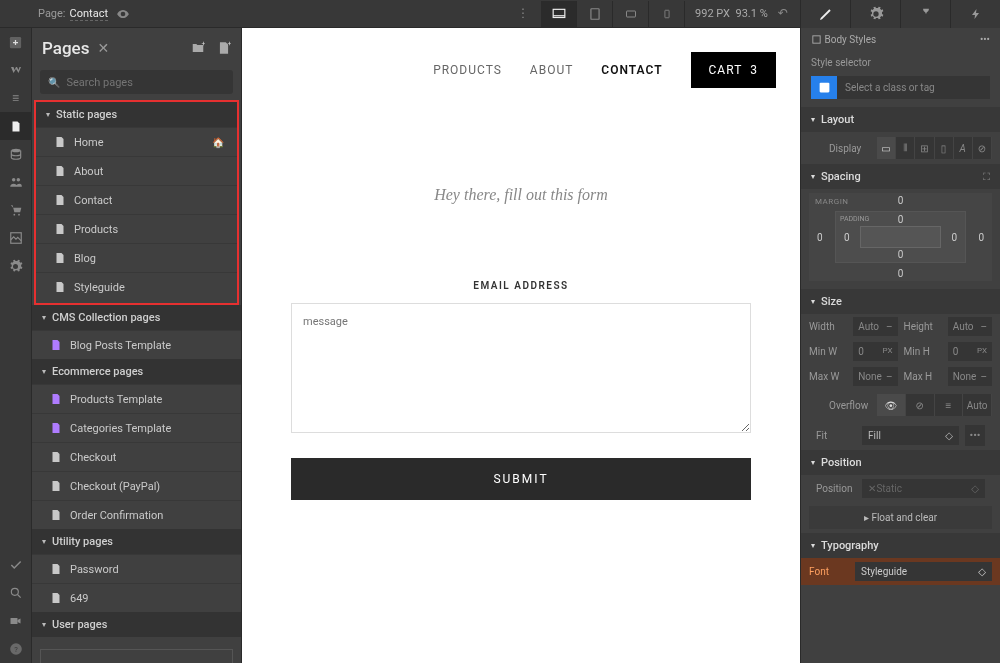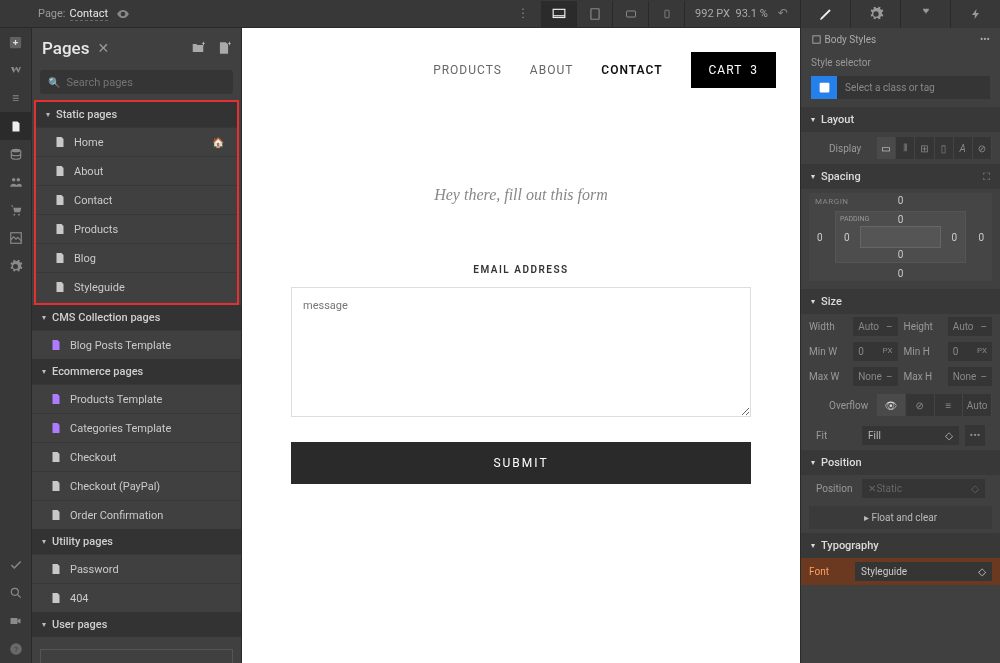--- a/index.html
+++ b/index.html
@@ -51,21 +51,21 @@
 
 .canvas { position: absolute; left: 242px; top: 28px; width: 558px; height: 635px; background: #e8e8e8; overflow: hidden; }
 .site { background: #fff; margin: 0 0; height: 635px; padding-top: 12px; }
 .nav { display: flex; justify-content: flex-end; align-items: center; padding: 12px 24px; gap: 28px; }
 .nav a { font-size: 12px; letter-spacing: 1px; color: #666; text-decoration: none; cursor: pointer; }
 .nav a.active { color: #111; font-weight: 600; }
 .nav .cart { background: #000; color: #fff; padding: 11px 18px; font-size: 12px; letter-spacing: 1px; }
 .hero { text-align: center; padding: 70px 20px 30px; }
 .hero h1 { font-size: 44px; font-weight: 400; letter-spacing: 1px; color: #222; }
 .hero p { font-size: 16px; color: #888; margin-top: 16px; font-family: Georgia, serif; font-style: italic; }
-.form { max-width: 480px; margin: 30px auto; padding: 0 10px; }
+.form { max-width: 480px; margin: 46px auto; padding: 0 10px; }
 .form-label { text-align: center; font-size: 10px; letter-spacing: 1.5px; color: #333; margin-bottom: 12px; font-weight: 600;}
 .form-row { display: flex; gap: 16px; margin-bottom: 28px; }
 .form-row input { flex: 1; padding: 11px; border: 1px solid #ddd; font-size: 13px; outline: none; }
 .form textarea { width: 100%; height: 130px; padding: 11px; border: 1px solid #ddd; font-size: 11px; resize: both; outline: none; font-family: inherit; }
 .submit-btn { width: 100%; background: #2a2a2a; color: #fff; border: none; padding: 14px; font-size: 12px; letter-spacing: 2px; margin-top: 22px; cursor: pointer; }
 .right-top { position: absolute; right: 0; top: 0; height: 28px; width: 200px; background: #383838; display: flex; }
 .rt-ic { flex: 1; display: flex; align-items: center; justify-content: center; color: #999; cursor: pointer; border-left: 1px solid #2a2a2a; }
 .rt-ic.active { color: #eee; }
 
 
@@ -394,21 +394,21 @@
   <div class="page-item">
       <svg class="pi" viewBox="0 0 24 24" fill="currentColor">
         <path d="M5 2h10l4 4v16H5z"></path>
       </svg>
       <span>Password</span>
     </div>
   <div class="page-item">
       <svg class="pi" viewBox="0 0 24 24" fill="currentColor">
         <path d="M5 2h10l4 4v16H5z"></path>
       </svg>
-      <span>404</span>
+      <span>649</span>
     </div>
 
   <div class="group-header">
       <span class="tri">▾</span>
       <span>User pages</span>
     </div>
   <div class="user-pages-box">
     <div class="title">No User pages</div>
 
   </div>

